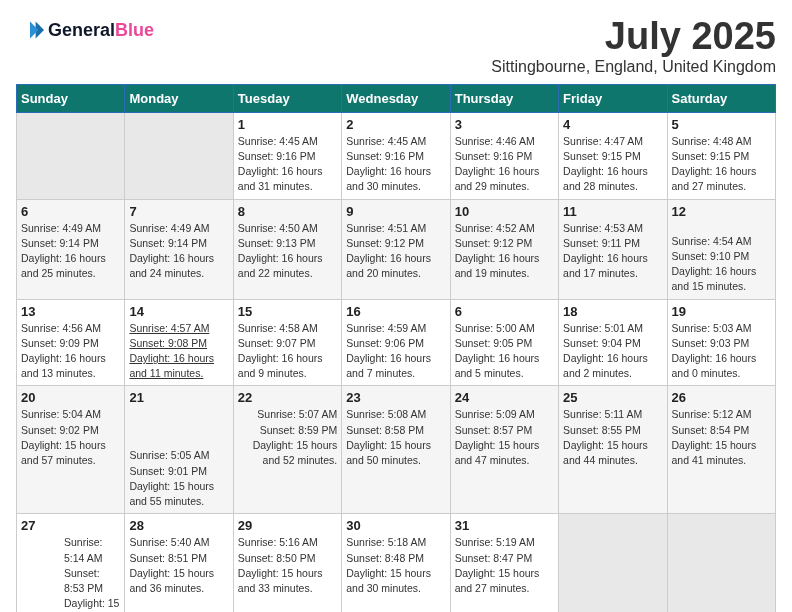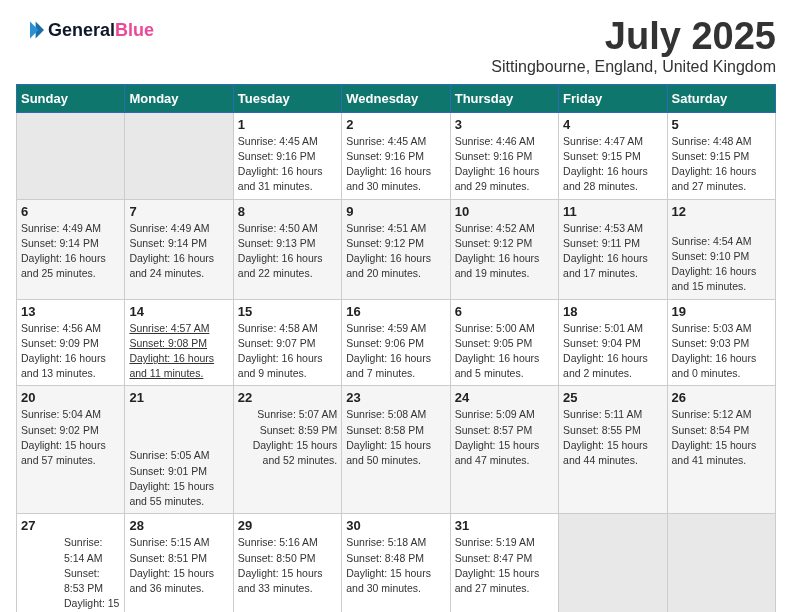--- a/index.html
+++ b/index.html
@@ -308,21 +308,21 @@
       <tr>
         <td>
           <span class="day-number">27</span>
           <div class="day-detail" style="white-space: pre-line; margin-left: 43px;">Sunrise: 5:14 AM
 Sunset: 8:53 PM
 Daylight: 15 hours
 and 39 minutes.</div>
         </td>
         <td>
           <span class="day-number">28</span>
-          <div class="day-detail" style="white-space: pre-line;">Sunrise: 5:15 AM
+          <div class="day-detail" style="white-space: pre-line;">Sunrise: 5:40 AM
 Sunset: 8:51 PM
 Daylight: 15 hours
 and 36 minutes.</div>
         </td>
         <td>
           <span class="day-number">29</span>
           <div class="day-detail" style="white-space: pre-line;">Sunrise: 5:16 AM
 Sunset: 8:50 PM
 Daylight: 15 hours
 and 33 minutes.</div>

